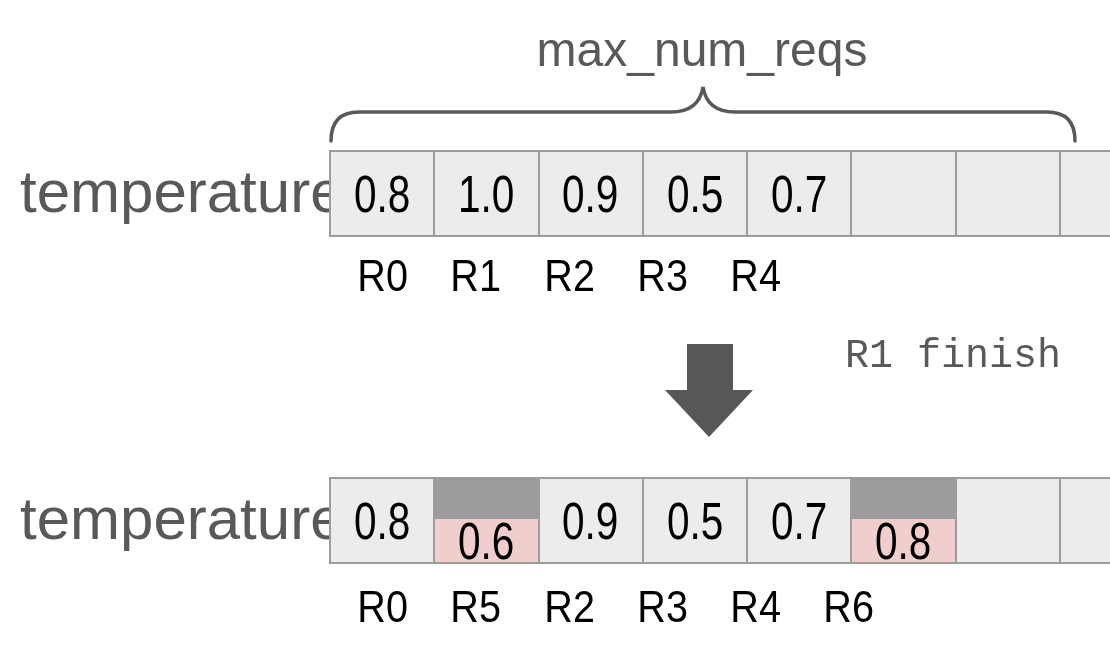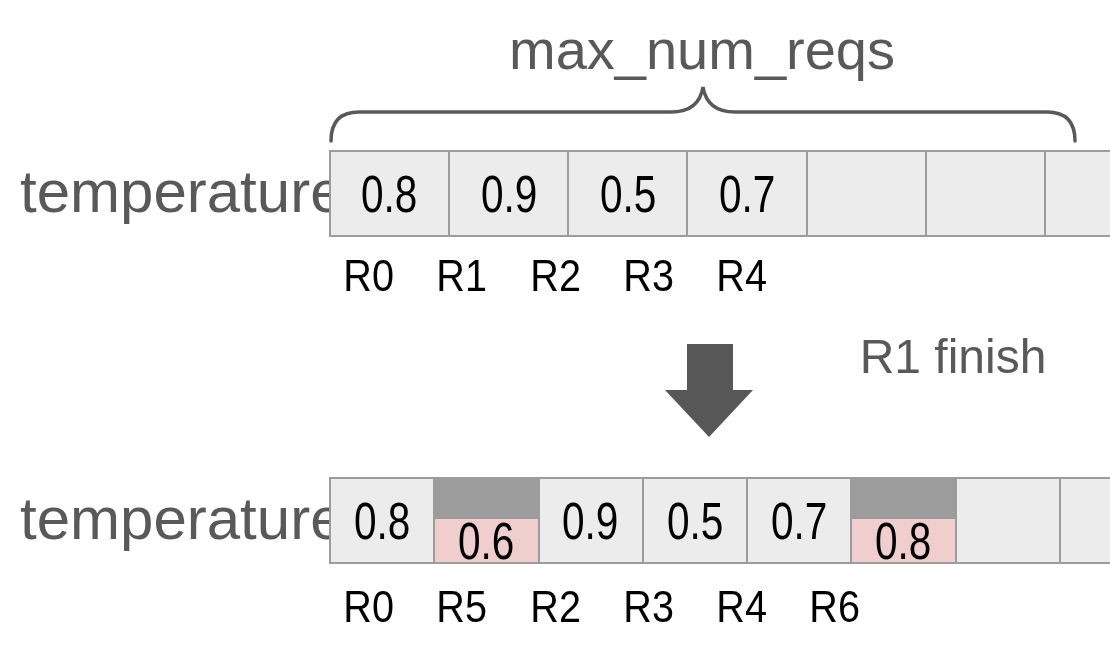--- a/index.html
+++ b/index.html
@@ -10,21 +10,21 @@
     --cell-border:#9c9c9c;
     --value-black:#000000;
   }
   html,body{margin:0;padding:0;background:#ffffff;}
   .canvas{
     position:relative;width:1110px;height:656px;background:#ffffff;overflow:hidden;
     font-family:"Liberation Sans",sans-serif;
   }
   .brace-label{
     position:absolute;top:22px;left:702px;transform:translateX(-50%);
-    font-size:56px;line-height:56px;color:var(--label-gray);white-space:nowrap;
+    font-size:48px;line-height:56px;color:var(--label-gray);white-space:nowrap;
   }
   .brace-svg{position:absolute;left:0;top:0;}
   .row-label{
     position:absolute;left:20px;transform:translateY(-50%);
     font-size:60px;color:var(--label-gray);white-space:nowrap;
   }
   .row-label.top{top:191px;}
   .row-label.bottom{top:518px;}
   .array{
     position:absolute;left:329px;width:836px;height:87px;
@@ -39,52 +39,55 @@
     border-right:2px solid var(--cell-border);
     display:flex;align-items:center;justify-content:center;
   }
   .cell:last-child{border-right:none;}
   .cell.highlight{background:var(--cell-highlight);margin-top:40px;}
   .cell .value{
     font-size:52px;color:var(--value-black);
     transform:scaleX(0.78);transform-origin:center;white-space:nowrap;
   }
   .labels-row{
-    position:absolute;left:322px;width:746px;height:46px;display:flex;justify-content:flex-end;
+    position:absolute;left:336px;width:746px;height:46px;display:flex;justify-content:flex-end;
   }
   .labels-row.top{top:253px;}
   .labels-row.bottom{top:584px;}
   .cell-label{
     flex:1 1 0;display:flex;align-items:center;justify-content:center;
     font-size:44px;color:var(--value-black);
     transform:scaleX(0.9);transform-origin:center;white-space:nowrap;
   }
   .arrow-svg{position:absolute;left:659px;top:340px;}
   .transition-text{
     position:absolute;top:330px;left:953px;transform:translateX(-50%);
-    text-align:center;font-size:48px;line-height:53px;
-    color:var(--label-gray);white-space:nowrap;
+    text-align:center;font-size:40px;line-height:53px;
+    color:var(--label-gray);white-space:nowrap;font-family:Liberation Mono, monospace;
   }
 </style>
 </head>
 <body>
 
 <div class="canvas">
 
   <div class="brace-label">max_num_reqs</div>
 
   <svg class="brace-svg" width="1110" height="656" viewBox="0 0 1110 656" fill="none">
     <path d="M 331 141 Q 331 112 359 112 L 671 112 Q 699 112 703 87 Q 707 112 735 112 L 1047 112 Q 1075 112 1075 141" stroke="#595959" stroke-width="3.5" fill="none" stroke-linecap="round"></path>
   </svg>
 
   <div class="row-label top">temperature</div>
 
   <div class="array top" id="top-array">
       <div class="cell">
         <span class="value">0.8</span>
+      </div>
+      <div class="cell">
+        <span class="value">1.0</span>
       </div>
       <div class="cell">
         <span class="value">0.9</span>
       </div>
       <div class="cell">
         <span class="value">0.5</span>
       </div>
       <div class="cell">
         <span class="value">0.7</span>
       </div>

